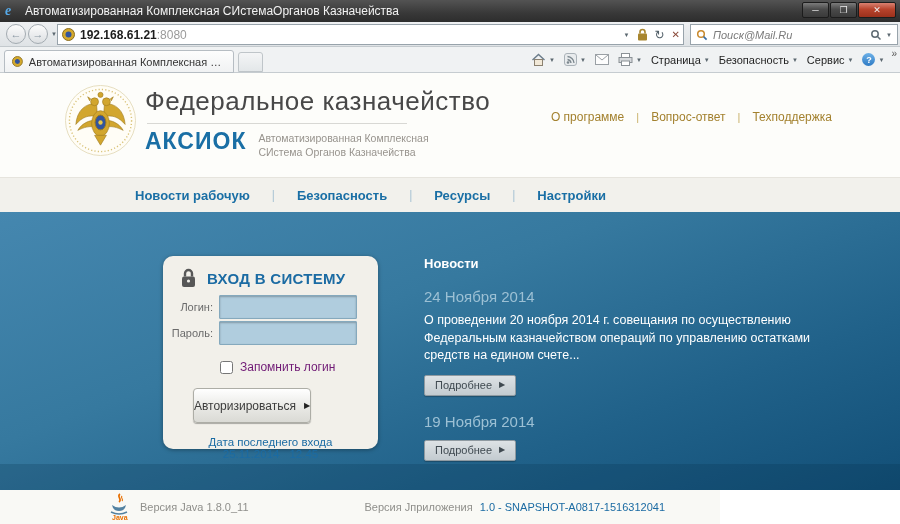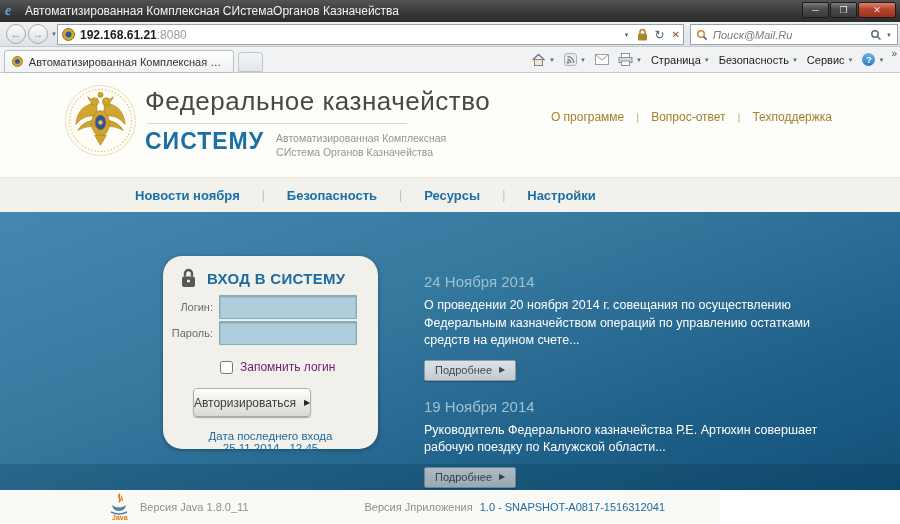--- a/index.html
+++ b/index.html
@@ -70,32 +70,32 @@
   .navitem { font-size:13px; font-weight:bold; color:#1a6fa5; }
   .nsep { color:#aac4d4; margin:0 22px; font-size:12px; }
 
   
   .content { position:absolute; left:0; top:212px; width:900px; height:278px;
     background:linear-gradient(160deg,#4587af 0%,#36799f 38%,#206189 72%,#124f77 100%); }
   .content::after { content:""; position:absolute; left:0; bottom:0; width:100%; height:26px;
     background:rgba(6,44,72,.22); }
 
   .loginpanel { position:absolute; left:163px; top:44px; width:215px; height:193px;
-    background:#f2f0ea; border-radius:19px; box-shadow:0 1px 4px rgba(0,0,0,.35); padding-top:12px; }
+    background:#f2f0ea; border-radius:10px; box-shadow:0 1px 4px rgba(0,0,0,.35); padding-top:12px; }
   .lockrow { display:flex; align-items:center; padding-left:17px; height:20px; }
   .logintitle { font-size:15px; font-weight:bold; color:#1b6ba3; margin-left:10px; letter-spacing:.3px; }
   .frow { display:flex; align-items:center; margin-top:2px; }
   .frow.first { margin-top:7px; }
   .flabel { width:50px; text-align:right; font-size:11px; color:#6b6b6b; margin-right:6px; }
   .finput { width:138px; height:24px; background:#b0cdde; border:1px solid #85a9bd;
     box-shadow:inset 0 1px 2px rgba(0,0,0,.25); border-radius:1px; font-size:13px; padding:0 4px; color:#123; }
   .chkrow { display:flex; align-items:center; margin:15px 0 0 57px; }
   .chkrow input { width:13px; height:13px; }
   .chklabel { font-size:12px; color:#701a75; margin-left:7px; }
-  .authbtn { margin:14px 0 0 30px; width:118px; height:29px;
+  .authbtn { margin:14px 0 0 30px; width:118px; height:35px;
     background:linear-gradient(#ffffff,#e9e9e5 55%,#dadad5); border:1px solid #adada6; border-radius:4px;
     box-shadow:0 1px 1px rgba(0,0,0,.3); font-size:12px; color:#3c3c3c;
     display:flex; align-items:center; justify-content:center; font-family:inherit; }
   .authbtn .arr { font-size:8px; margin-left:8px; color:#222; }
   .lastlogin { margin-top:13px; text-align:center; font-size:11.5px; color:#1b6ba3; }
   .lastlogin .t { margin-left:10px; }
 
   .news { position:absolute; left:424px; top:44px; width:400px; }
   .newstitle { font-size:13px; font-weight:bold; color:#fff; }
   .ndate { margin-top:17px; font-size:15px; color:#9cc0d4; }
@@ -248,39 +248,39 @@
         <path d="M31 52 L37 62 L43 52 Z"></path>
       </g>
       <ellipse cx="37" cy="39" rx="5.5" ry="7.5" fill="#32549c" stroke="#9c791f"></ellipse>
       <circle cx="37" cy="39" r="2.2" fill="#e8c84a"></circle>
     </svg>
 
     <div class="brand">
       <div class="brand-title">Федеральное казначейство</div>
       <div class="brand-div"></div>
       <div class="brand-row">
-        <span class="brand-acr">СИСТЕМУ</span>
+        <span class="brand-acr">АКСИОК</span>
         <span class="brand-sub">
           <span>Автоматизированная Комплексная</span><br>
           <span>СИстема Органов Казначейства</span>
         </span>
       </div>
     </div>
 
     <div class="hlinks">
       <a class="hlink">О программе</a>
       <span class="hsep">|</span>
       <a class="hlink">Вопрос-ответ</a>
       <span class="hsep">|</span>
       <a class="hlink">Техподдержка</a>
     </div>
   </div>
 
   <div class="nav">
-    <a class="navitem">Новости ноября</a>
+    <a class="navitem">Новости рабочую</a>
     <span class="nsep">|</span>
     <a class="navitem">Безопасность</a>
     <span class="nsep">|</span>
     <a class="navitem">Ресурсы</a>
     <span class="nsep">|</span>
     <a class="navitem">Настройки</a>
   </div>
 
   <div class="content">
 
@@ -308,33 +308,33 @@
       <button class="authbtn">
         <span>Авторизироваться</span>
         <span class="arr">▶</span>
       </button>
       <div class="lastlogin">
         <span>Дата последнего входа 25.11.2014</span><span class="t">12.45</span>
       </div>
     </div>
 
     <div class="news">
+      <div class="newstitle">Новости</div>
 
       <div>
         <div class="ndate">24 Ноября 2014</div>
         <div class="ntext">О проведении 20 ноября 2014 г. совещания по осуществлению Федеральным казначейством операций по управлению остатками средств на едином счете...</div>
         <button class="morebtn">
           <span>Подробнее</span>
           <span class="arr">▶</span>
         </button>
       </div>
 
       <div>
         <div class="ndate">19 Ноября 2014</div>
-        <div class="ntext">Руководитель Федерального казначейства Р.Е. Артюхин совершает рабочую поездку по Калужской области...</div>
         <button class="morebtn">
           <span>Подробнее</span>
           <span class="arr">▶</span>
         </button>
       </div>
     </div>
   </div>
 
   <div class="footer">
     <div class="javablock">

